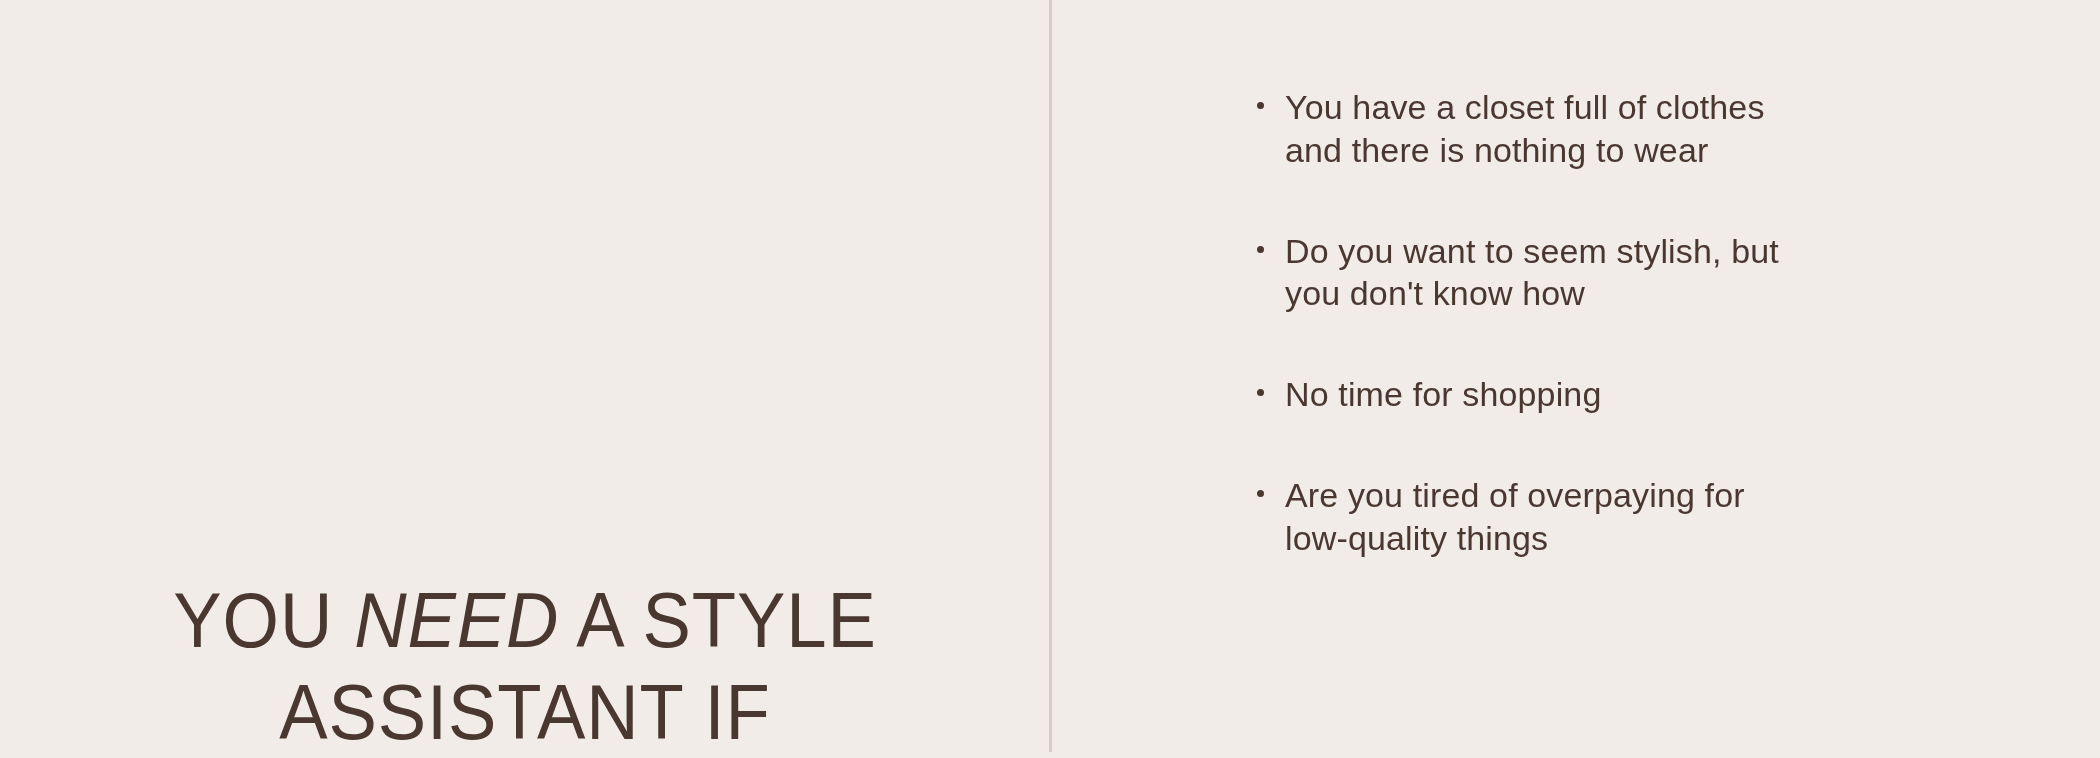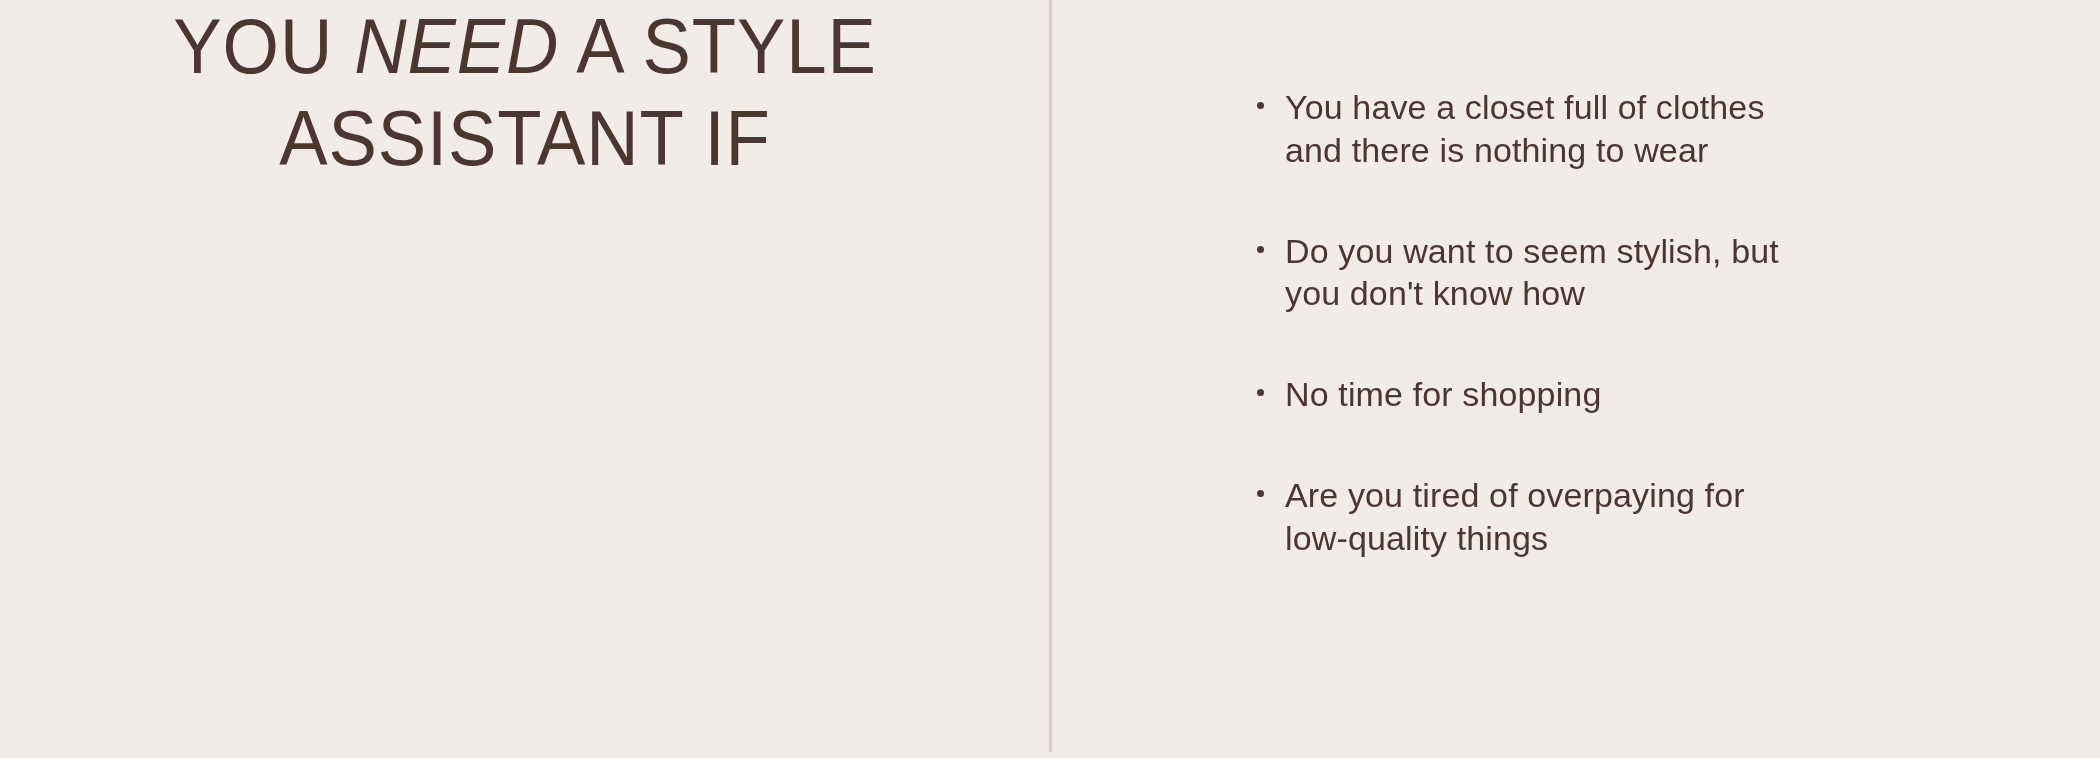--- a/index.html
+++ b/index.html
@@ -36,21 +36,21 @@
   }
 
   
   .left-panel {
     position:absolute;
     left:0;
     top:0;
     width:1049px;
     height:758px;
     display:flex;
-    align-items:flex-start;
+    align-items:flex-end;
     justify-content:center;
   }
 
   .headline {
     width:880px;
     text-align:center;
     font-family:"Liberation Sans", sans-serif;
     font-size:78px;
     font-weight:300;
     letter-spacing:0.012em;

